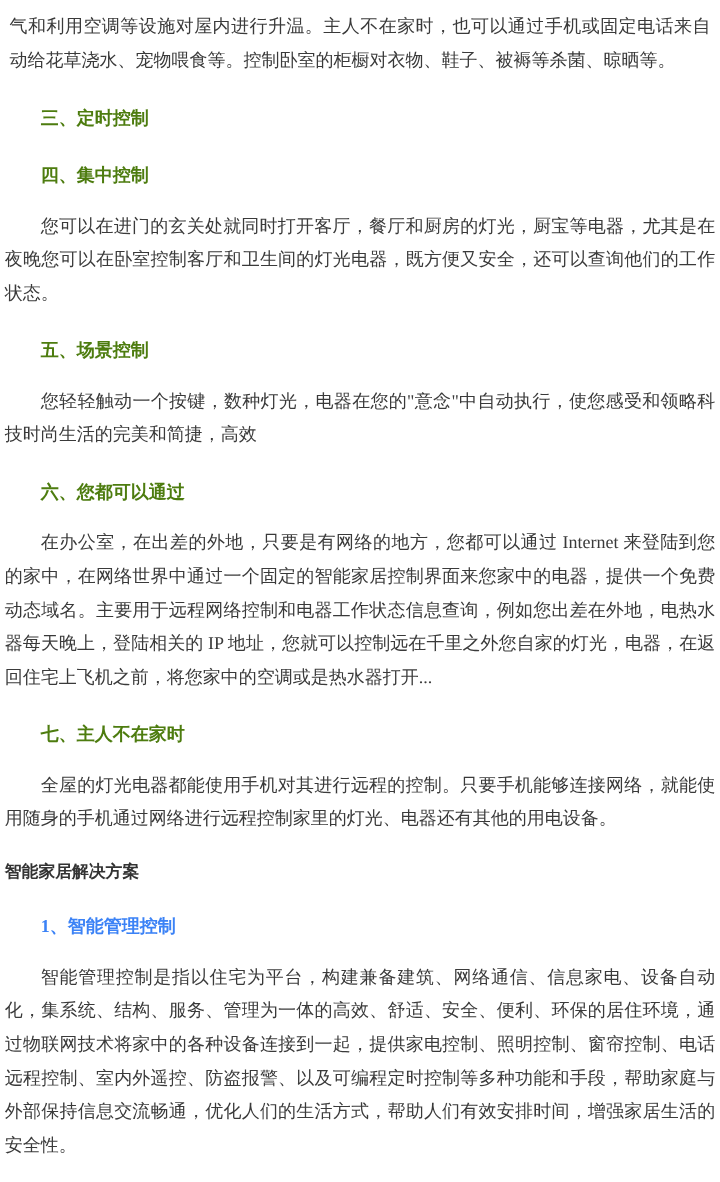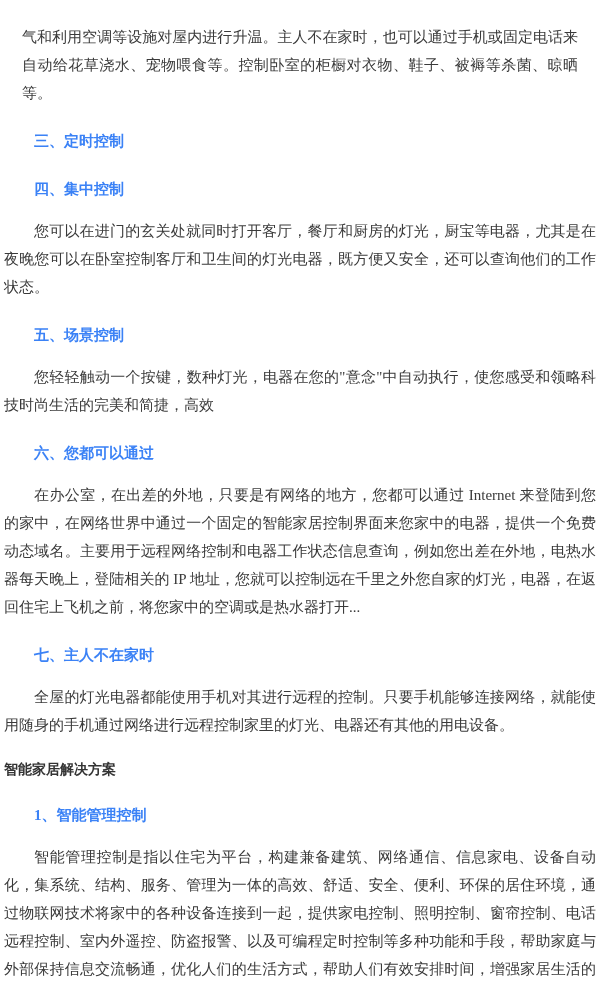--- a/index.html
+++ b/index.html
@@ -19,30 +19,30 @@
     font-size: 15px;
     line-height: 28px;
     color: #3a3a3a;
   }
   p.body-para {
     margin: 14px 0 0 0;
     text-align: justify;
     text-indent: 2em;
   }
   p.continuation {
-    margin: 18px;
+    margin: 4px;
     text-indent: 0;
   }
   h3.num-heading {
     margin: 20px 0 0 0;
     padding-left: 2em;
     font-size: 15px;
     line-height: 28px;
     font-weight: bold;
-    color: #3b82f6;
+    color: #4d7c0f;
   }
   h2.solution-title {
     margin: 16px 0 0 0;
     font-size: 14px;
     line-height: 30px;
     font-weight: bold;
     color: #333333;
   }
   h3.sub-heading {
     margin: 16px 0 0 0;

